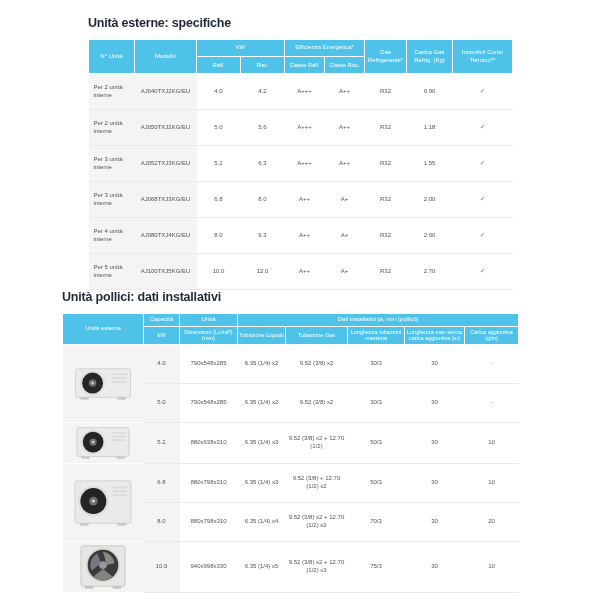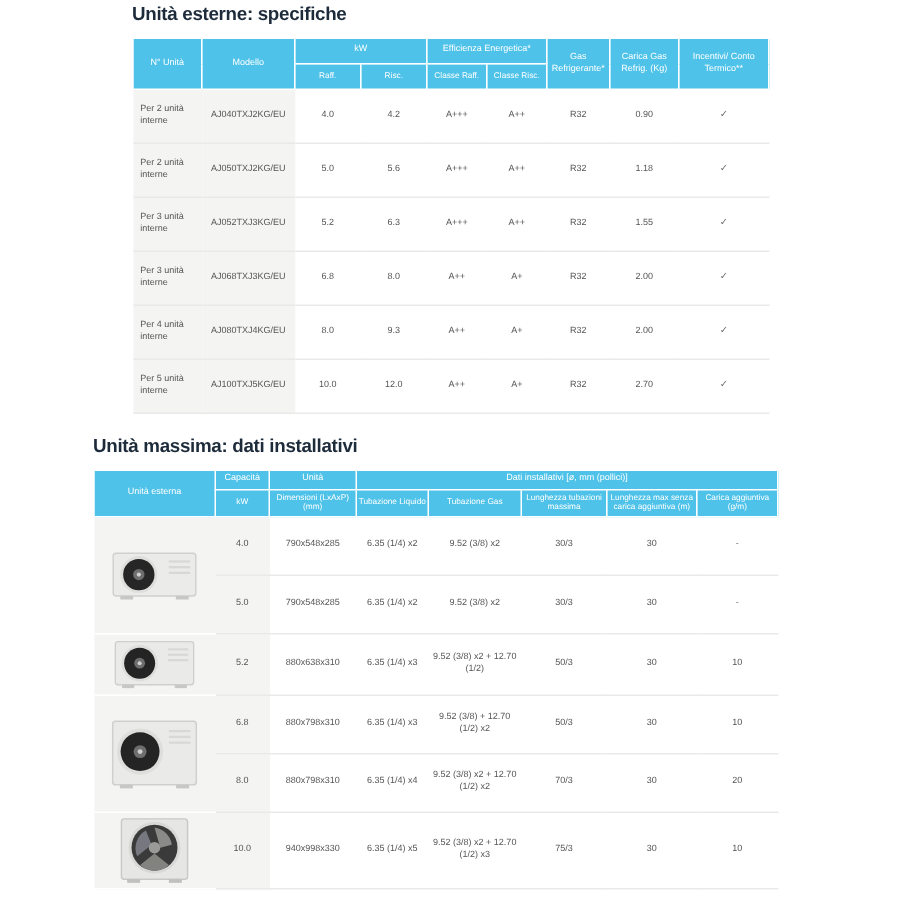--- a/index.html
+++ b/index.html
@@ -2,21 +2,21 @@
 <html><head>
 <meta charset="utf-8">
 <style>
   html,body{margin:0;padding:0;}
   body{
     width:600px;height:600px;background:#ffffff;overflow:hidden;position:relative;
     font-family:"Liberation Sans", sans-serif;
     -webkit-font-smoothing:antialiased;
   }
   .section{position:absolute;}
-  #sec-spec{left:88px;top:2px;width:424px;}
+  #sec-spec{left:88px;top:16px;width:424px;}
   #sec-inst{left:62px;top:290px;width:456px;}
   .sec-title{
     font-size:12.5px;font-weight:bold;color:#1d2b3a;letter-spacing:-0.2px;
     margin:0 0 9px 0;
   }
   table{border-collapse:collapse;width:100%;table-layout:fixed;}
   th{
     background:#4ec2e9;color:#ffffff;font-weight:normal;
     border:1px solid #ffffff;text-align:center;vertical-align:middle;
     padding:2px 1px;line-height:1.25;
@@ -137,21 +137,21 @@
         <td>A+</td>
         <td>R32</td>
         <td>2.70</td>
         <td class="check">✓</td>
       </tr>
     </tbody>
   </table>
 </div>
 
 <div class="section" id="sec-inst">
-  <div class="sec-title">Unità massima: dati installativi</div>
+  <div class="sec-title">Unità pollici: dati installativi</div>
   <table>
     <colgroup>
       <col style="width:81px">
         <col style="width:36px">
         <col style="width:58px">
         <col style="width:48px">
       <col style="width:62px">
         <col style="width:57px">
         <col style="width:60px">
         <col style="width:54px">

